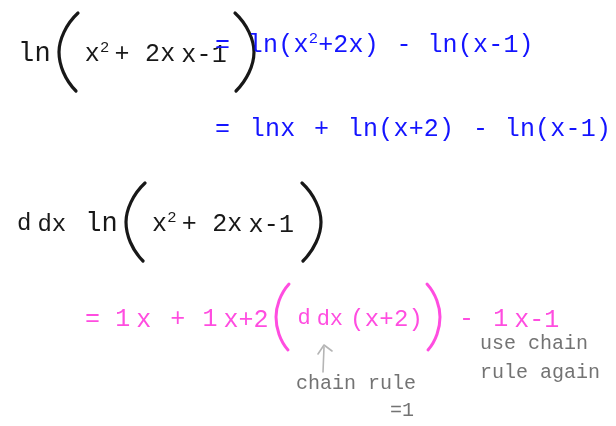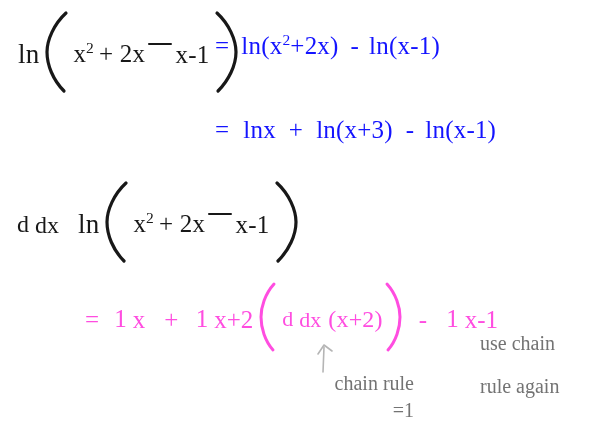--- a/index.html
+++ b/index.html
@@ -5,21 +5,21 @@
   html, body {
     margin: 0;
     padding: 0;
     background: #ffffff;
   }
   #canvas {
     position: relative;
     width: 616px;
     height: 426px;
     background: #ffffff;
-    font-family: Liberation Serif, serif;
+    font-family: Liberation Mono, monospace;
     overflow: hidden;
   }
   .abs { position: absolute; white-space: nowrap; }
 
   
   .c-black { color: #181818; }
   .c-blue  { color: #1414ff; }
   .c-pink  { color: #ff4de0; }
 
   
@@ -107,21 +107,21 @@
     <span class="tok c-blue">=</span>
     <span class="tok c-blue" style="margin-left:8px;"><span>ln(x</span><span class="sup">2</span><span>+2x)</span></span>
     <span class="tok c-blue" style="margin-left:8px;">-</span>
     <span class="tok c-blue" style="margin-left:6px;">ln(x-1)</span>
   </div>
 
   <div class="abs" style="left:215px; top:117px;">
     <span class="tok c-blue">=</span>
     <span class="tok c-blue" style="margin-left:10px;text-align:center;">lnx</span>
     <span class="tok c-blue" style="margin-left:9px;">+</span>
-    <span class="tok c-blue" style="margin-left:9px;">ln(x+3)</span>
+    <span class="tok c-blue" style="margin-left:9px;">ln(x+2)</span>
     <span class="tok c-blue" style="margin-left:9px;">-</span>
     <span class="tok c-blue" style="margin-left:7px;">ln(x-1)</span>
   </div>
 
   <div class="abs" style="left:14px; top:180px; display:flex; align-items:center;">
 
     <span class="frac c-black" style="font-size:24px; min-width:40px;">
       <span class="num">d</span>
       <span class="bar"></span>
       <span class="den">dx</span>
@@ -204,16 +204,16 @@
     </svg>
   </div>
 
   <div class="abs annot" style="left:296px; top:370px; text-align:right; width:118px;">
     <div>chain rule</div>
     <div>=1</div>
   </div>
 
   <div class="abs annot" style="left:480px; top:330px;">
     <div>use chain</div>
-    <div style="margin-top:16px;">rule again</div>
+    <div style="margin-top:2px;">rule again</div>
   </div>
 
 </div>
 
 </body></html>

